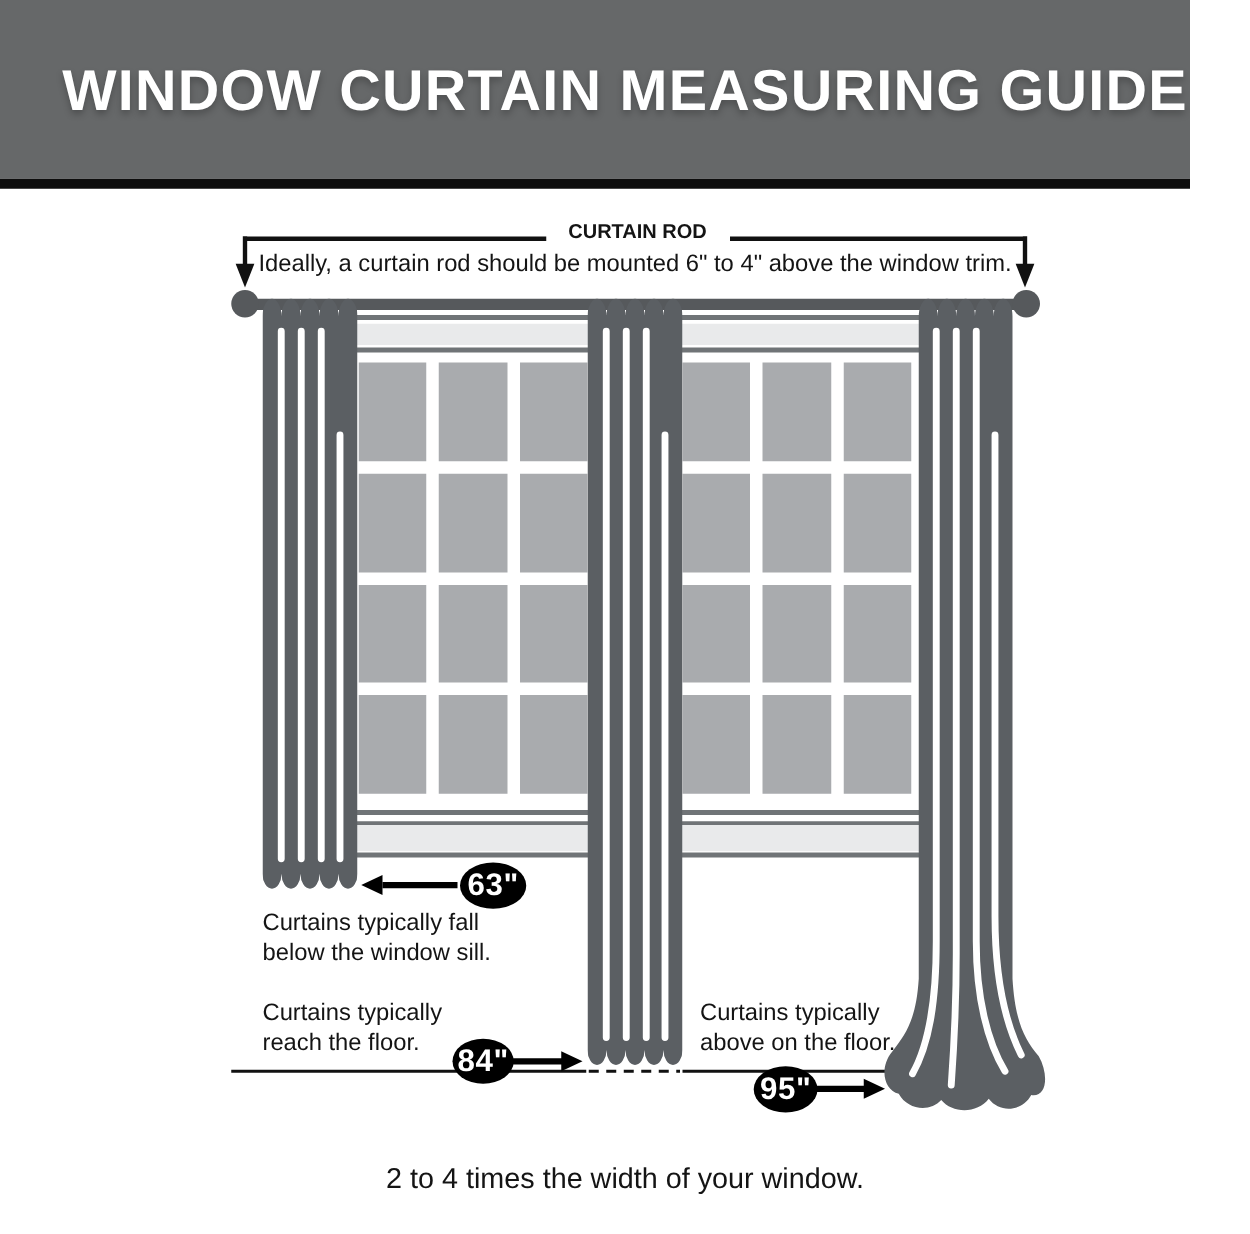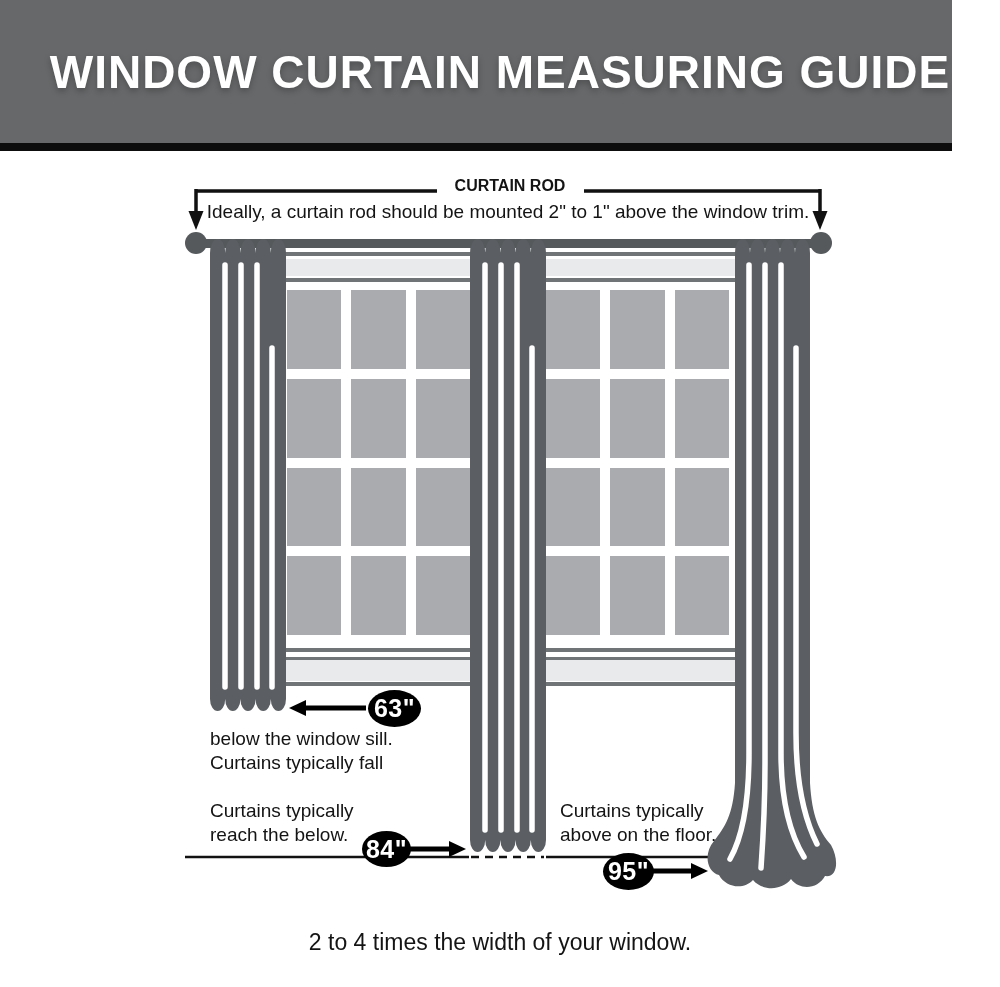--- a/index.html
+++ b/index.html
@@ -62,21 +62,21 @@
 <body>
 
 <div class="page">
 
   <header class="banner">
     <h1>WINDOW CURTAIN MEASURING GUIDE</h1>
   </header>
   <div class="banner-bar"></div>
 
   <div class="rod-label">CURTAIN ROD</div>
-  <div class="rod-note">Ideally, a curtain rod should be mounted 2" to 1" above the window trim.</div>
+  <div class="rod-note">Ideally, a curtain rod should be mounted 6" to 4" above the window trim.</div>
 
   <svg class="overlay-svg floor-z" width="1000" height="987" viewBox="0 0 1000 987">
     <path d="M185,857 H469" stroke="#111" stroke-width="2.5" fill="none"></path>
     <path d="M471,857 H544" stroke="#111" stroke-width="2.5" fill="none" stroke-dasharray="8 6"></path>
     <path d="M546,857 H833" stroke="#111" stroke-width="2.5" fill="none"></path>
   </svg>
 
   <div class="window">
     <div class="hline" style="top:2px"></div>
     <div class="band" style="top:9px;height:17px"></div>
@@ -158,26 +158,26 @@
     <span>63"</span>
   </div>
   <div class="badge b-floor">
     <span>84"</span>
   </div>
   <div class="badge b-puddle">
     <span>95"</span>
   </div>
 
   <div class="caption cap-sill">
+    <span>Curtains typically fall</span>
     <span>below the window sill.</span>
-    <span>Curtains typically fall</span>
   </div>
   <div class="caption cap-floor">
     <span>Curtains typically</span>
-    <span>reach the below.</span>
+    <span>reach the floor.</span>
   </div>
   <div class="caption cap-puddle">
     <span>Curtains typically</span>
     <span>above on the floor.</span>
   </div>
 
   <div class="footer">
     <span>2 to 4 times the width of your window.</span>
   </div>
 

